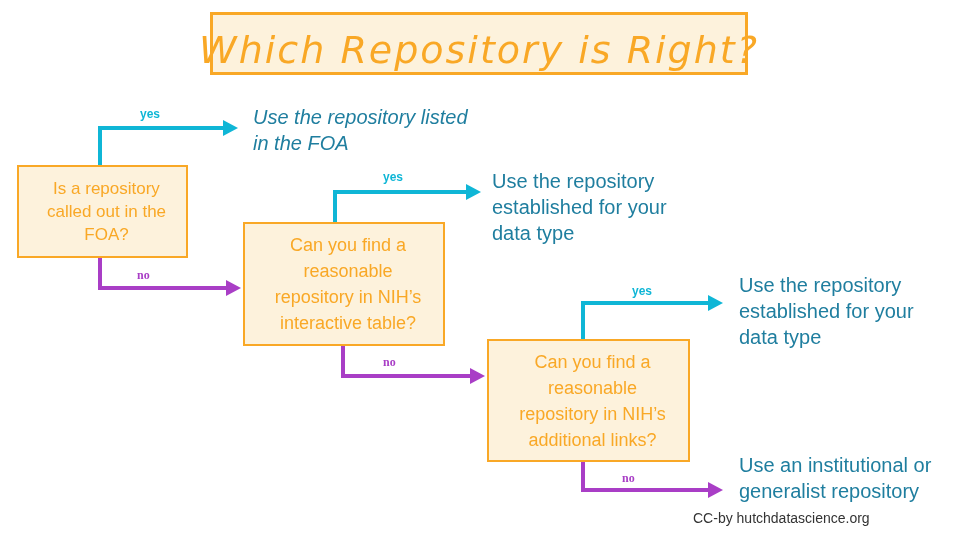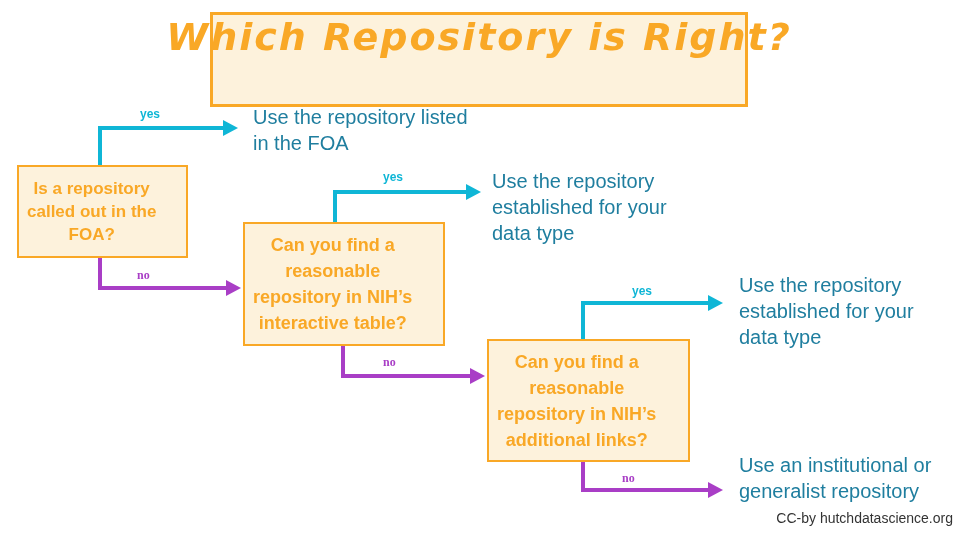--- a/index.html
+++ b/index.html
@@ -10,65 +10,65 @@
     --purple:#A93EC6;
     --credit:#333333;
   }
   html,body{margin:0;padding:0;background:#ffffff;}
   .canvas{
     position:relative;width:960px;height:540px;background:#ffffff;
     font-family:"Liberation Sans",sans-serif;overflow:hidden;
   }
   .canvas *{box-sizing:border-box;}
   .title-box{
-    position:absolute;left:210px;top:12px;width:538px;height:95px;
+    position:absolute;left:210px;top:12px;width:538px;height:63px;
     background:var(--box-fill);border:3px solid var(--orange);
-    display:flex;align-items:flex-start;justify-content:center;font-weight:bold;
+    display:flex;align-items:flex-end;justify-content:center;
   }
   .title-text{
     color:var(--orange);font-size:38px;font-style:italic;letter-spacing:2px;
     font-family:"DejaVu Sans",sans-serif;white-space:nowrap;
   }
   .node{
     position:absolute;background:var(--box-fill);border:2px solid var(--orange);
-    color:var(--orange);font-weight:bold;text-align:center;
-    display:flex;align-items:center;padding-left:8px;
+    color:var(--orange);font-weight:normal;text-align:center;
+    display:flex;align-items:center;justify-content:center;padding-left:8px;
   }
   .node-q1{left:17px;top:165px;width:171px;height:93px;font-size:17px;line-height:23px;}
   .node-q2{left:243px;top:222px;width:202px;height:124px;font-size:18px;line-height:26px;}
   .node-q3{left:487px;top:339px;width:203px;height:123px;font-size:18px;line-height:26px;}
   .seg{position:absolute;background:currentColor;}
   .head{
     position:absolute;width:0;height:0;
     border-top:8px solid transparent;border-bottom:8px solid transparent;
     border-left:15px solid currentColor;
   }
   .teal{color:var(--teal);}
   .purple{color:var(--purple);font-family:Liberation Serif, serif;}
   .edge-label{position:absolute;font-weight:bold;font-size:12px;line-height:20px;}
   .outcome{position:absolute;color:var(--teal-dark);font-size:20px;line-height:26px;}
   .credit{
-    position:absolute;right:7px;top:509px;width:260px;text-align:right;
+    position:absolute;right:7px;top:509px;width:260px;
     color:var(--credit);font-size:14px;line-height:18px;
   }
 </style>
 </head>
 <body>
 
 <div class="canvas">
 
   <div class="title-box">
     <div class="title-text">Which Repository is Right?</div>
   </div>
 
   <div class="seg teal" style="left:98px;top:126px;width:4px;height:40px;"></div>
   <div class="seg teal" style="left:98px;top:126px;width:126px;height:4px;"></div>
   <div class="head teal" style="left:223px;top:120px;"></div>
   <div class="edge-label teal" style="left:140px;top:104px;">yes</div>
-  <div class="outcome" style="left:253px;top:104px;width:250px;">Use the repository listed<br>in the FOA</div>
+  <div class="outcome" style="left:253px;top:104px;width:250px;font-style:italic;">Use the repository listed<br>in the FOA</div>
 
   <div class="node node-q1">
     <div>Is a repository<br>called out in the<br>FOA?</div>
   </div>
 
   <div class="seg purple" style="left:98px;top:258px;width:4px;height:32px;"></div>
   <div class="seg purple" style="left:98px;top:286px;width:128px;height:4px;"></div>
   <div class="head purple" style="left:226px;top:280px;"></div>
   <div class="edge-label purple" style="left:137px;top:265px;">no</div>
 

